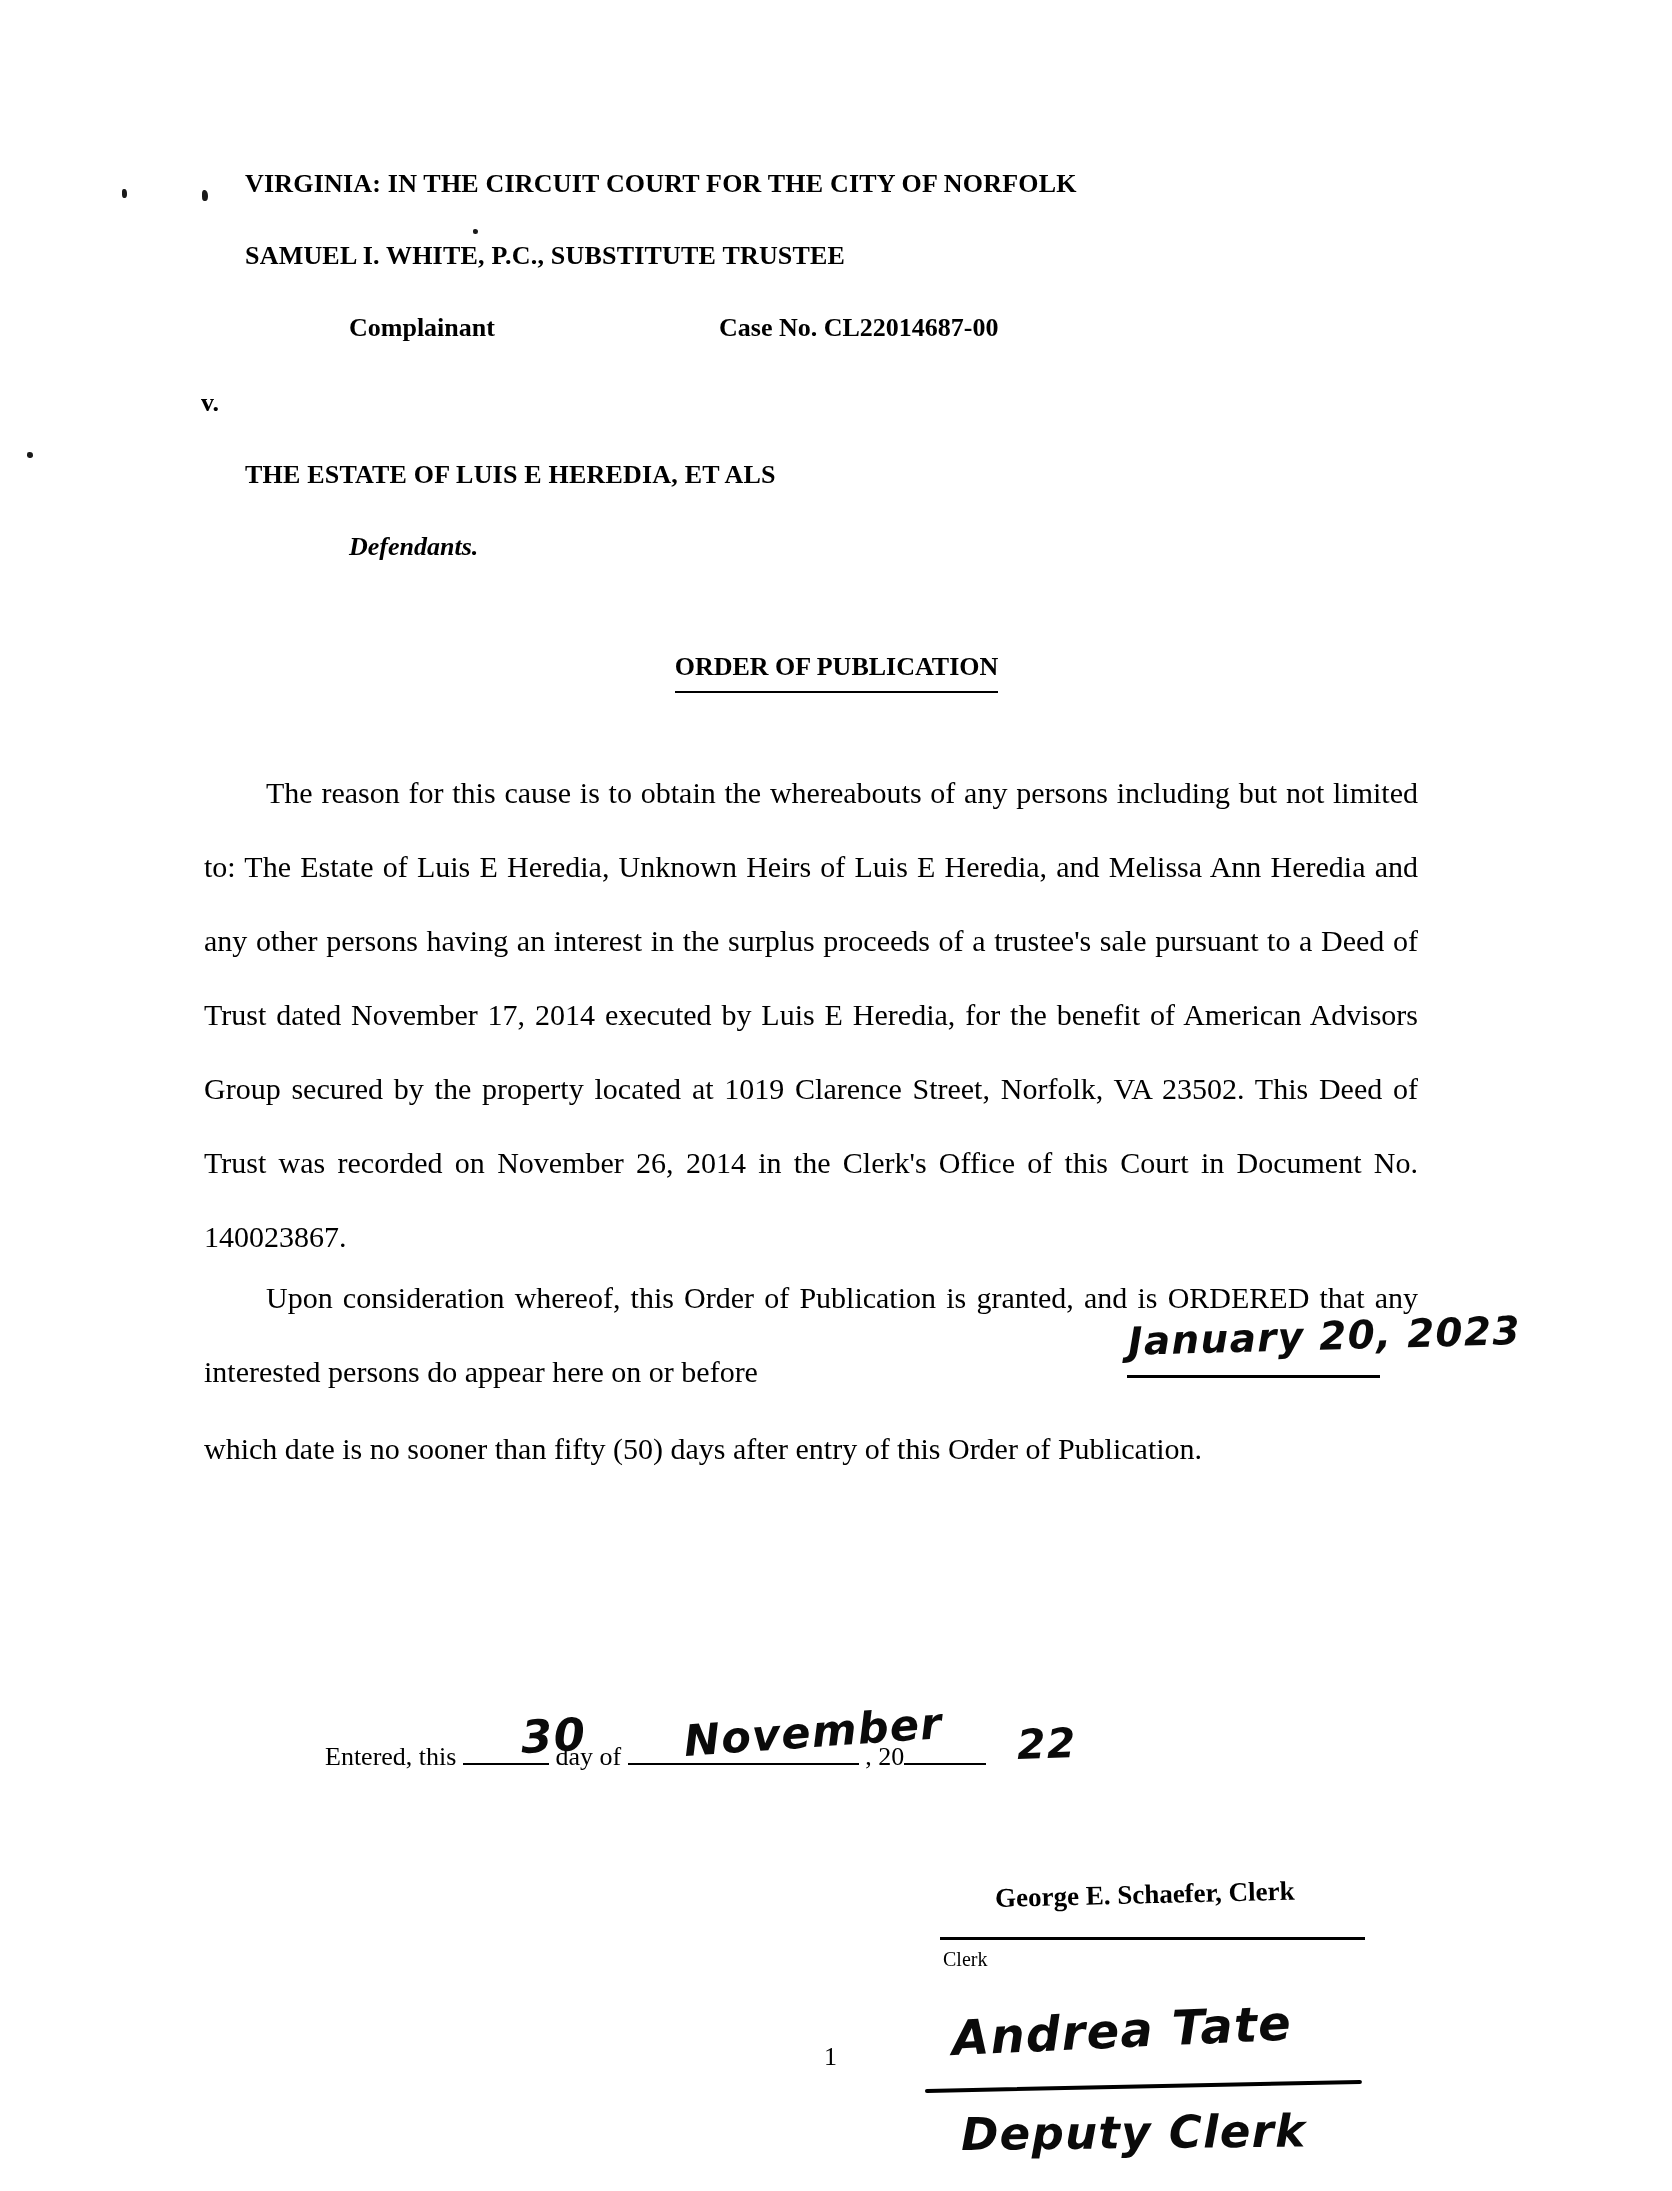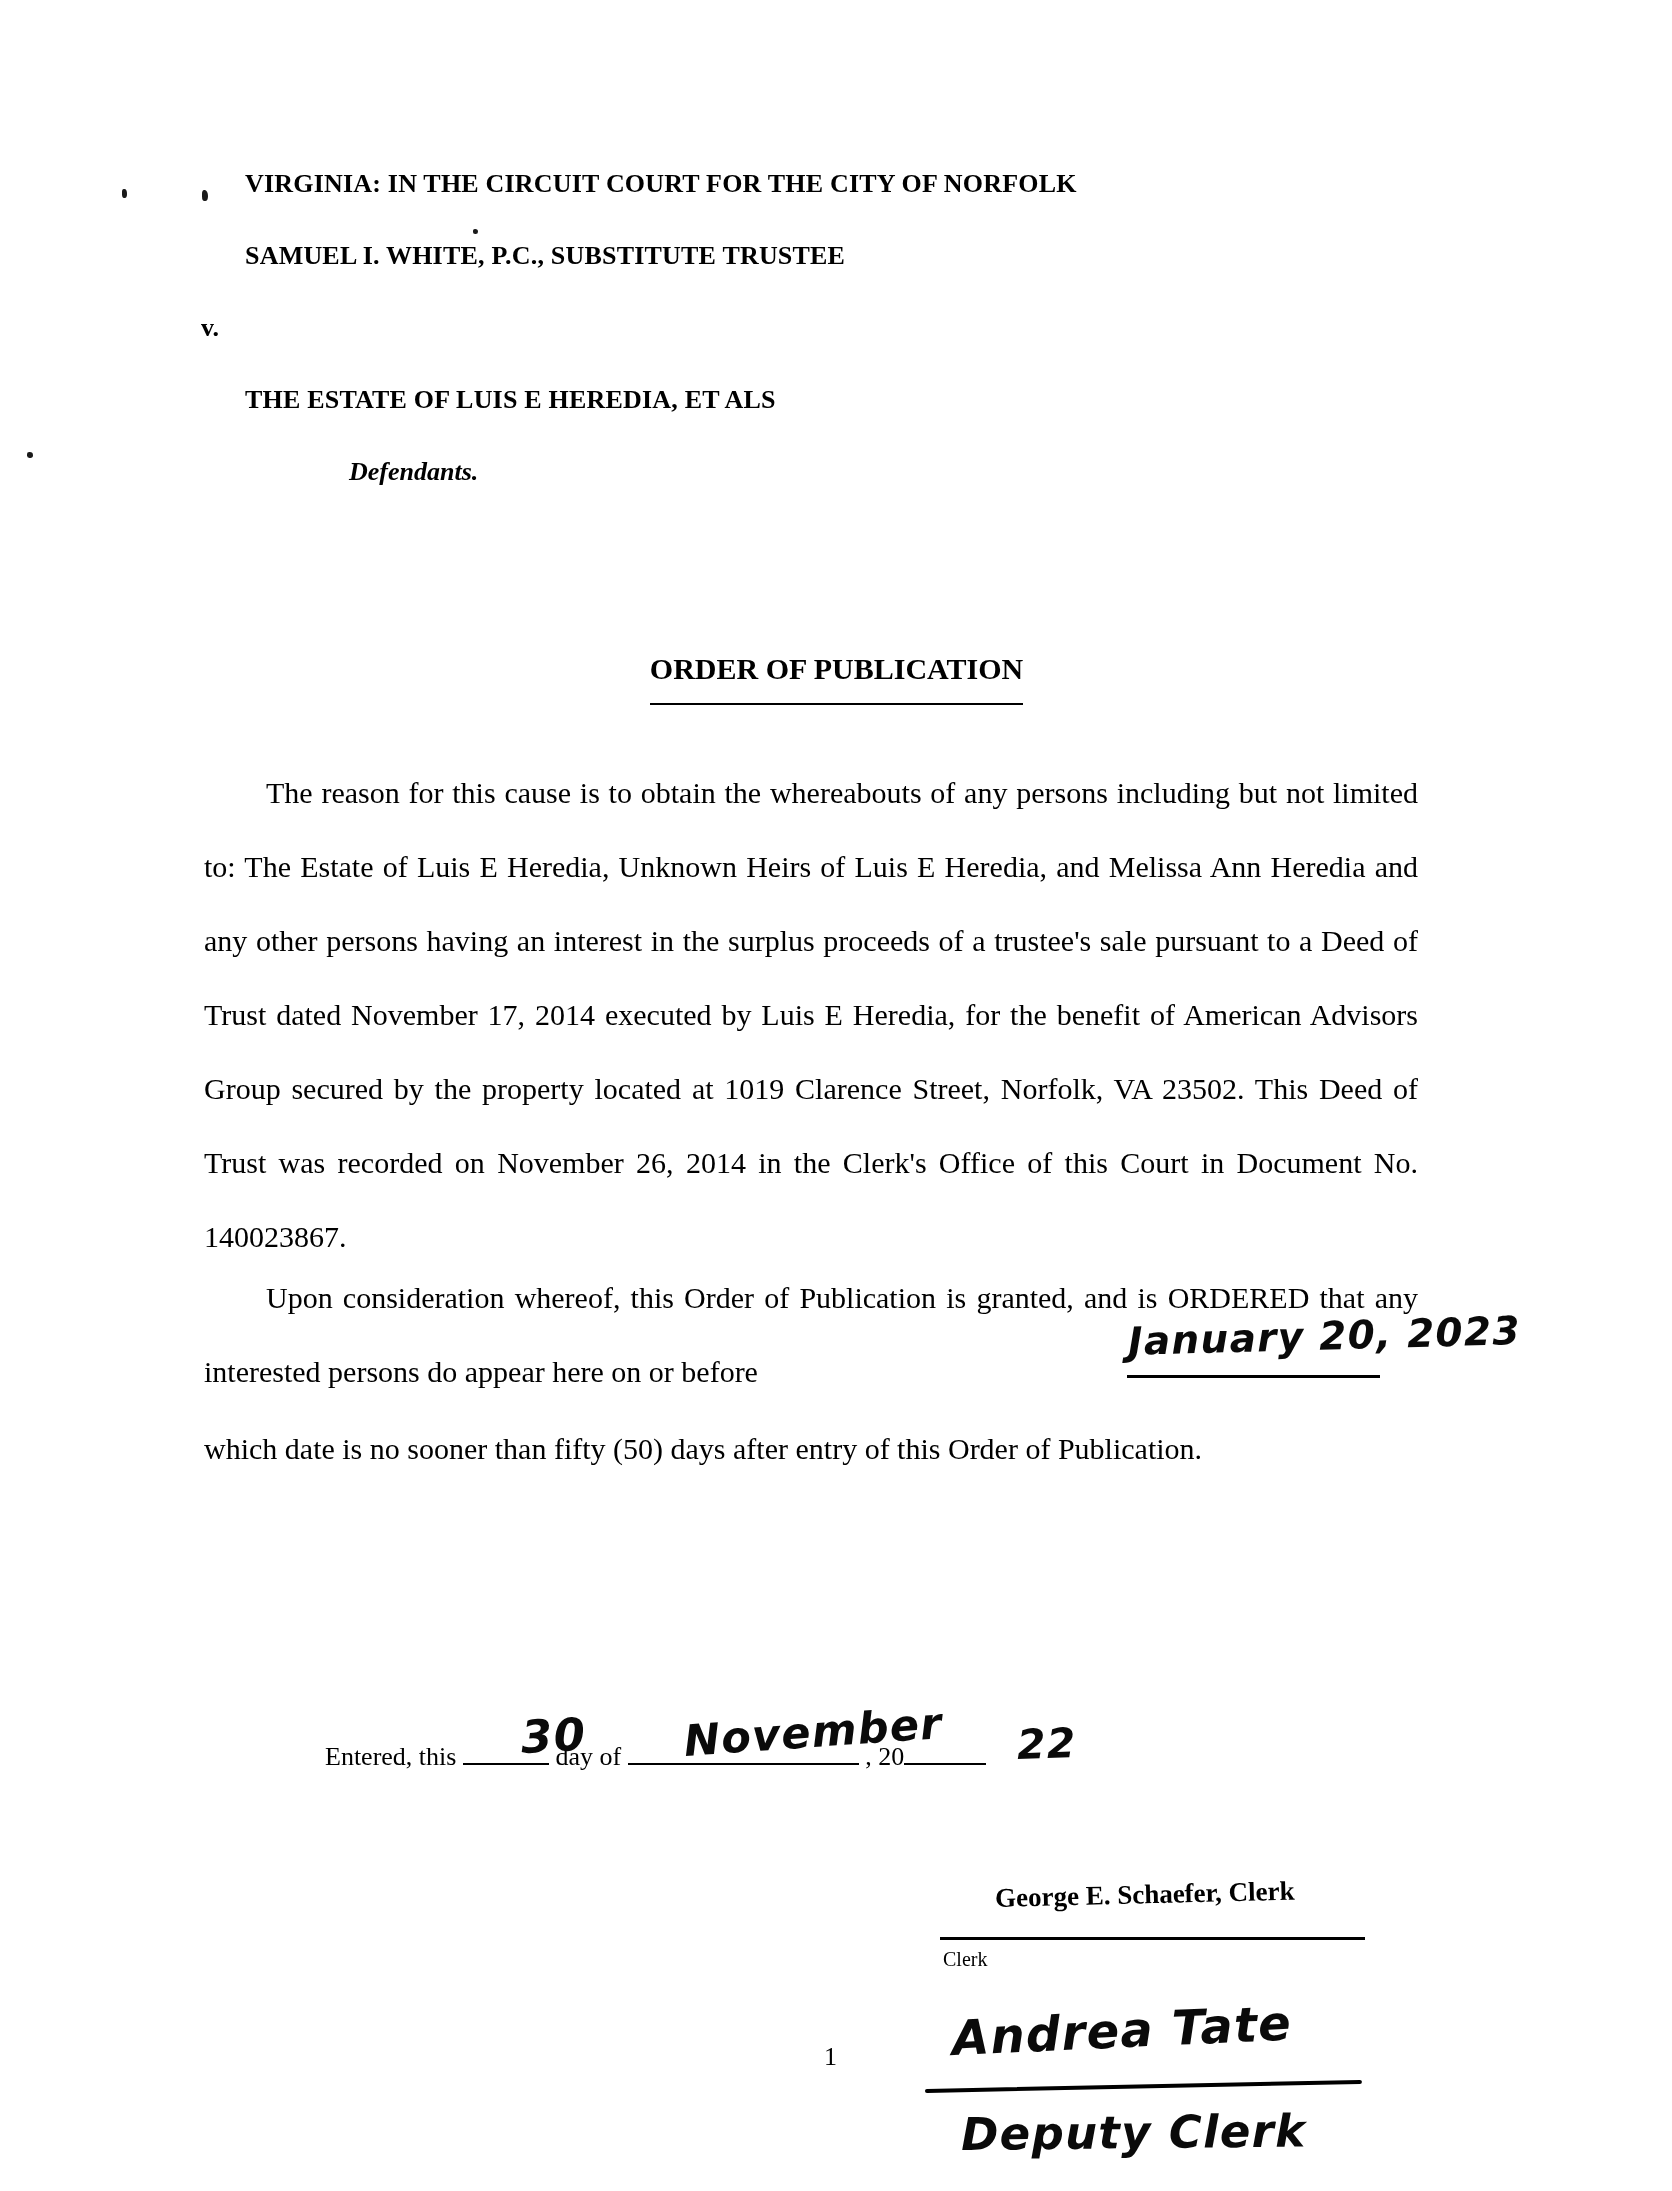--- a/index.html
+++ b/index.html
@@ -80,23 +80,23 @@
   
   .doc-title {
     position: absolute;
     left: 0;
     top: 652px;
     width: 1673px;
     text-align: center;
   }
   .doc-title span {
     font-weight: bold;
-    font-size: 30px;
+    font-size: 26px;
     border-bottom: 2.6px solid #000;
-    padding-bottom: 18px;
+    padding-bottom: 10px;
   }
 
   
   .body-block {
     position: absolute;
     left: 201px;
     width: 1220px;
   }
   .para {
     font-size: 30px;
@@ -262,20 +262,24 @@
 <div class="page">
 
   <div class="speckle" style="left:202px;top:190px;width:6px;height:11px;"></div>
   <div class="speckle" style="left:122px;top:189px;width:5.1px;height:9.4px;"></div>
   <div class="speckle" style="left:26.5px;top:452px;width:6px;height:6px;"></div>
   <div class="speckle" style="left:473px;top:229px;width:5.1px;height:5.1px;"></div>
 
   <div class="caption">
     <div class="cap-line">VIRGINIA: IN THE CIRCUIT COURT FOR THE CITY OF NORFOLK</div>
     <div class="cap-line">SAMUEL I. WHITE, P.C., SUBSTITUTE TRUSTEE</div>
+    <div class="cap-row">
+      <div class="cap-complainant">Complainant</div>
+      <div class="cap-caseno">Case No.  CL22014687-00</div>
+    </div>
     <div class="cap-v">v.</div>
     <div class="cap-line">THE ESTATE OF LUIS E HEREDIA, ET ALS</div>
     <div class="cap-defendants">Defendants.</div>
   </div>
 
   <div class="doc-title">
     <span>ORDER OF PUBLICATION</span>
   </div>
 
   <div class="body-block p1" style="position:absolute;top:753px;">

